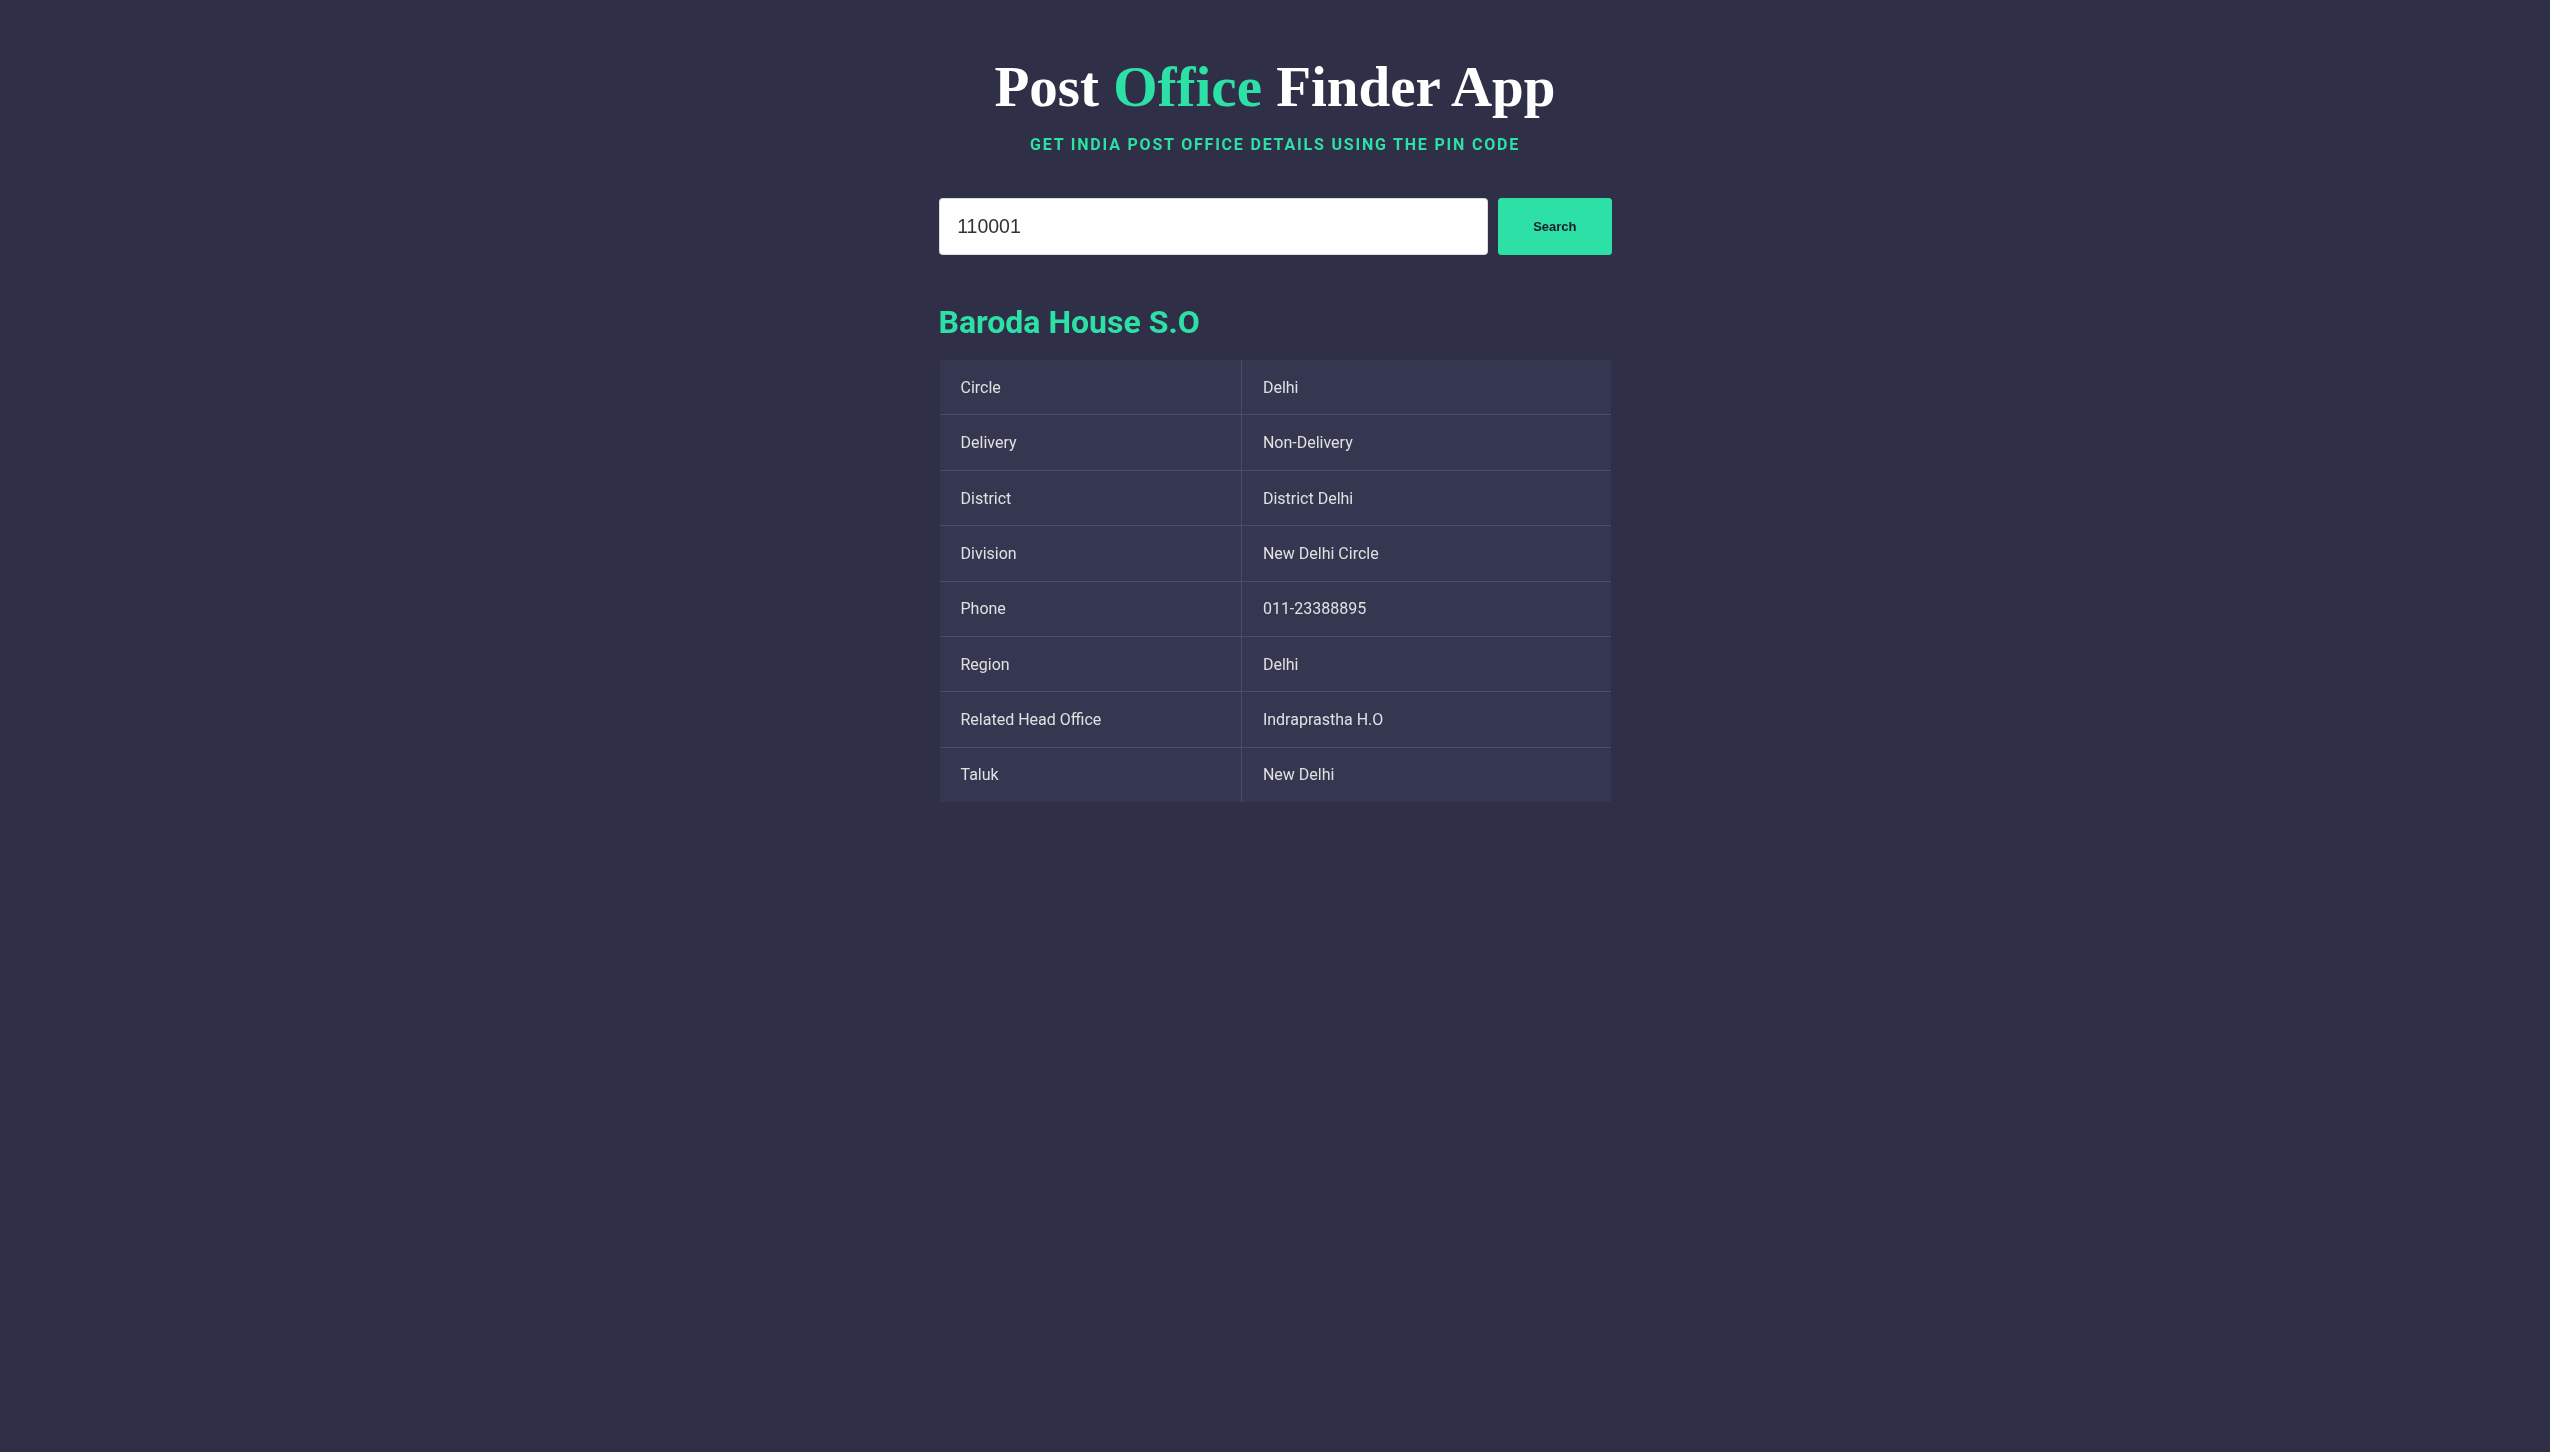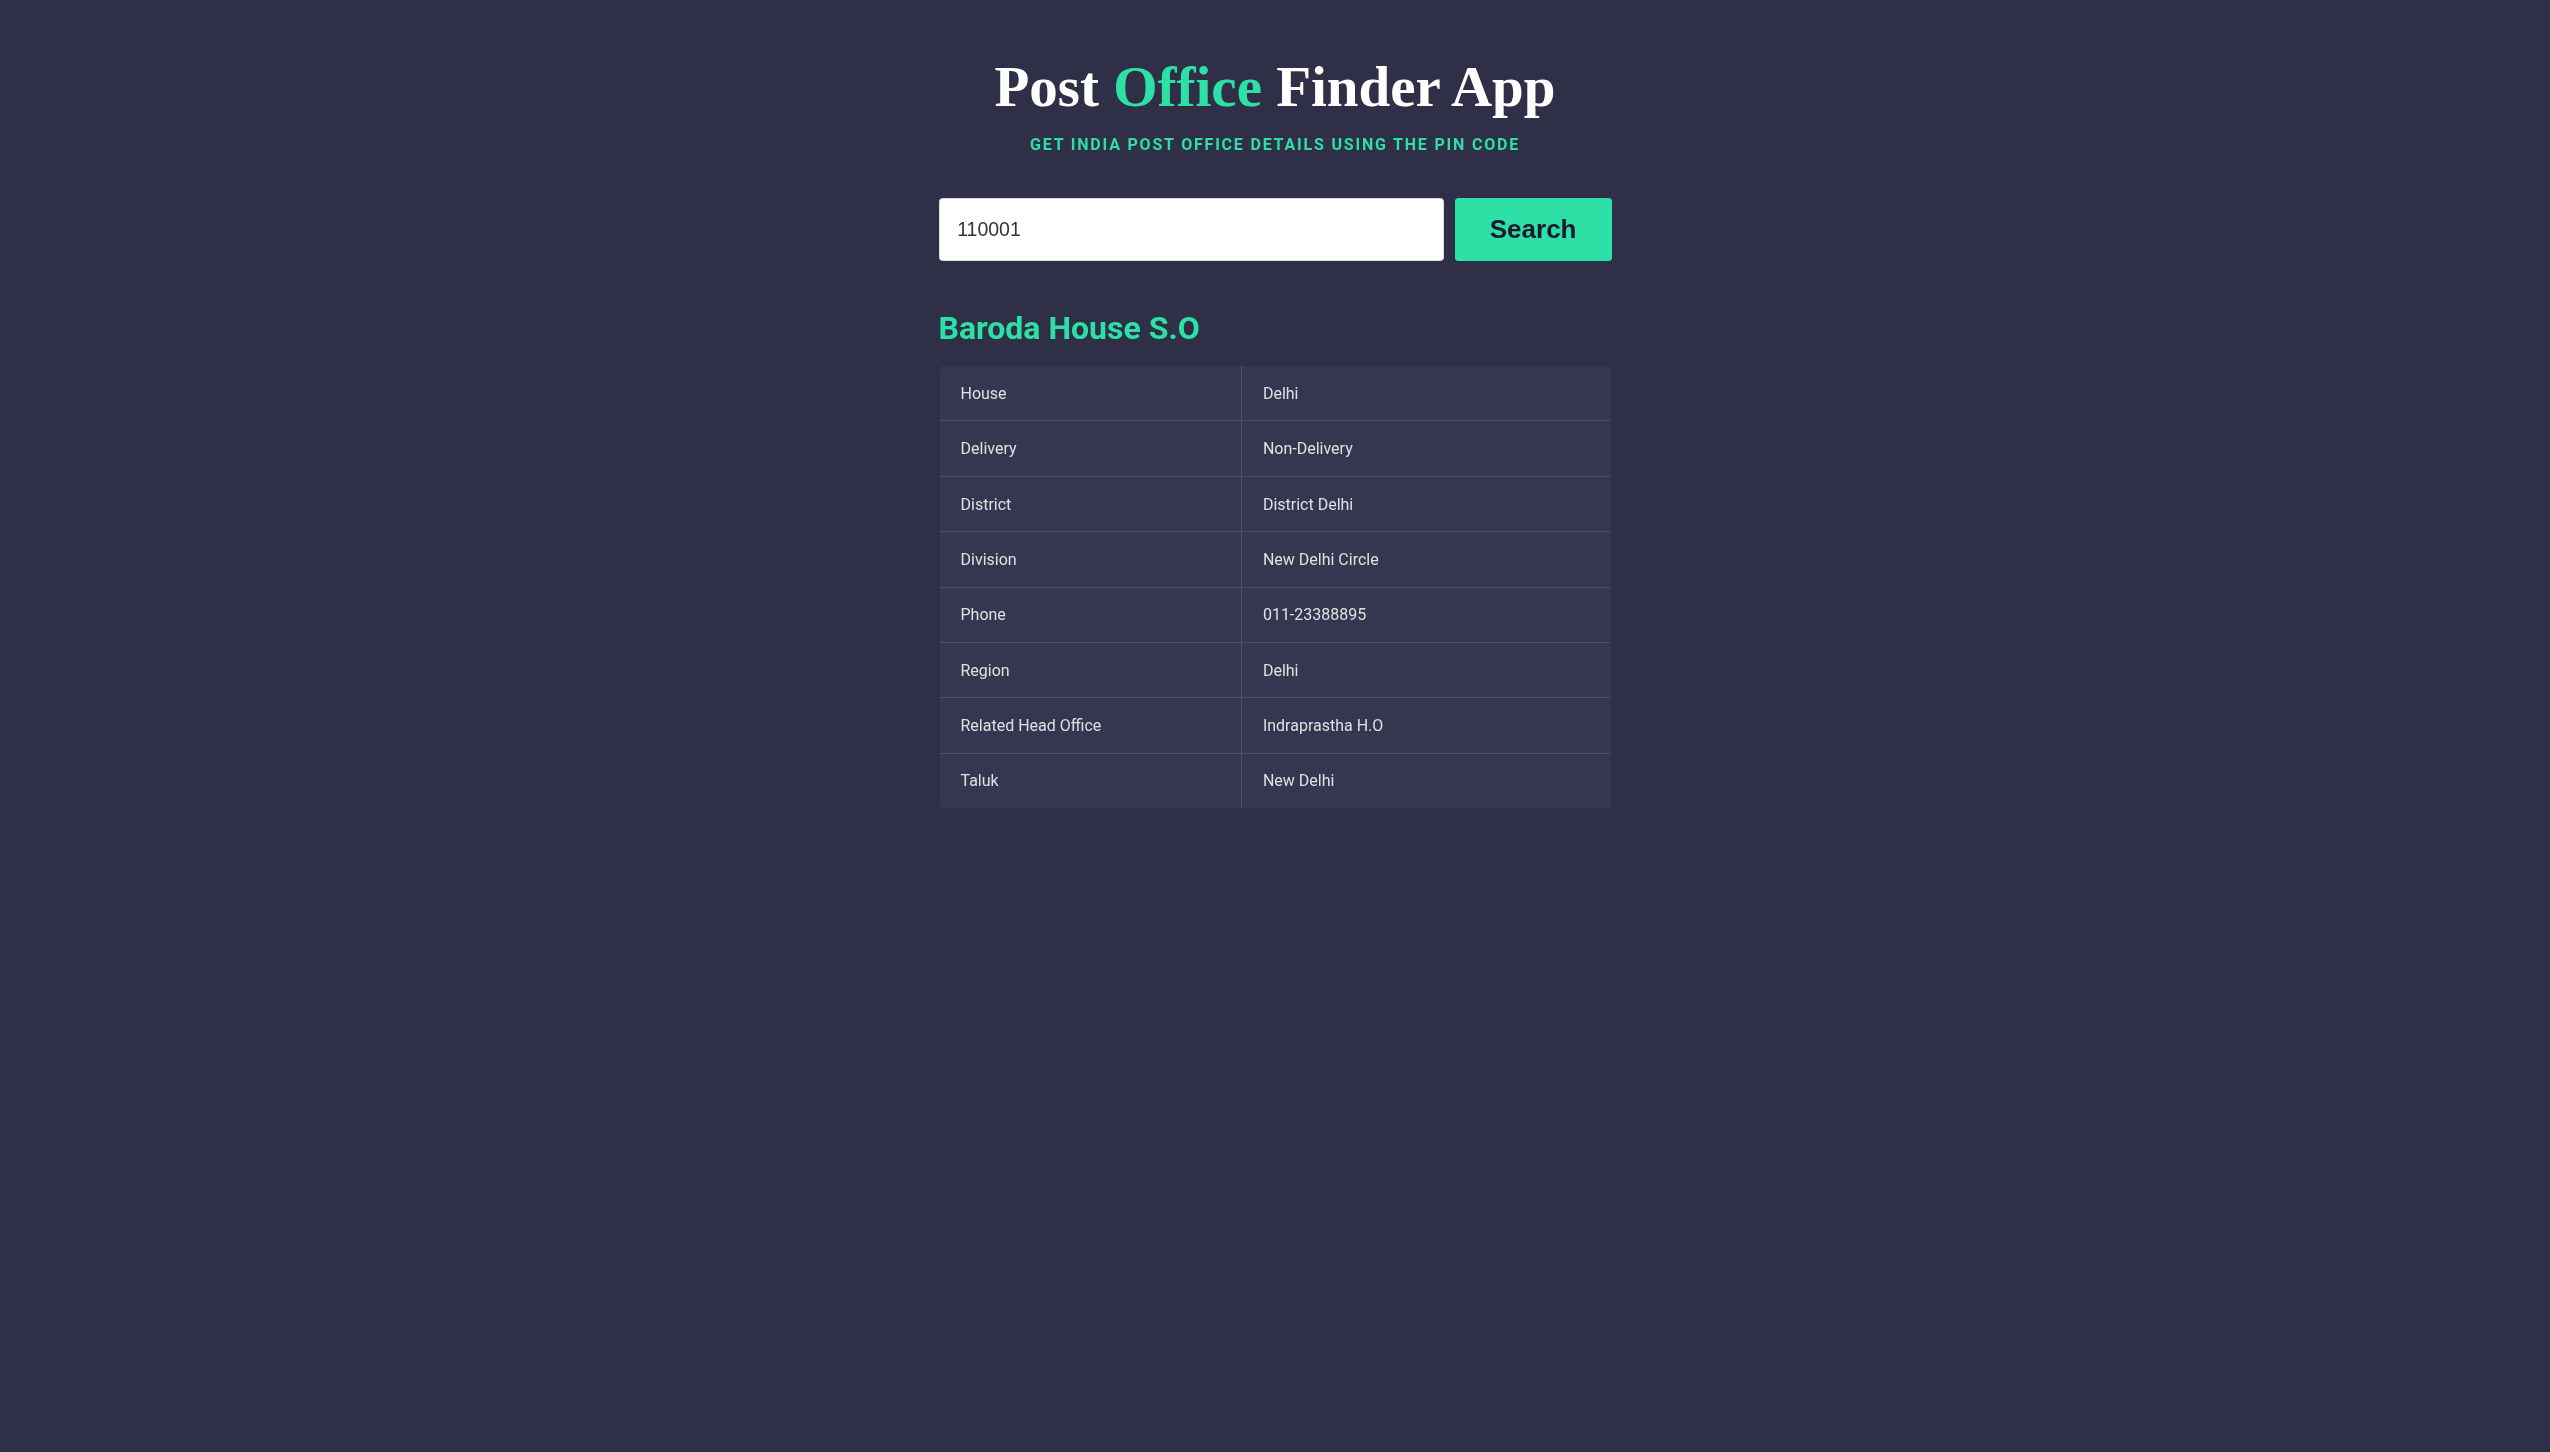--- a/index.html
+++ b/index.html
@@ -64,21 +64,21 @@
       color: #333;
       outline: none;
     }
 
     .search-button {
       padding: 16px 35px;
       background-color: #2de0a5;
       color: #1a1a2e;
       border: none;
       border-radius: 3.5px;
-      font-size: 26px;
+      font-size: 13px;
       font-weight: 700;
       cursor: pointer;
       white-space: nowrap;
       transition: background-color 0.2s;
     }
 
     .results-section {
       margin-top: 19px;
     }
 
@@ -148,21 +148,21 @@
     <input type="text" class="pin-input" value="110001" style="">
     <button class="search-button">Search</button>
   </div>
 
   <div class="results-section">
     <h2 class="office-name">Baroda House S.O</h2>
 
     <table class="info-table">
       <tbody id="table-body">
       <tr>
-            <td>House</td>
+            <td>Circle</td>
             <td>Delhi</td>
           </tr>
           <tr>
             <td>Delivery</td>
             <td>Non-Delivery</td>
           </tr>
           <tr>
             <td>District</td>
             <td>District Delhi</td>
           </tr>

